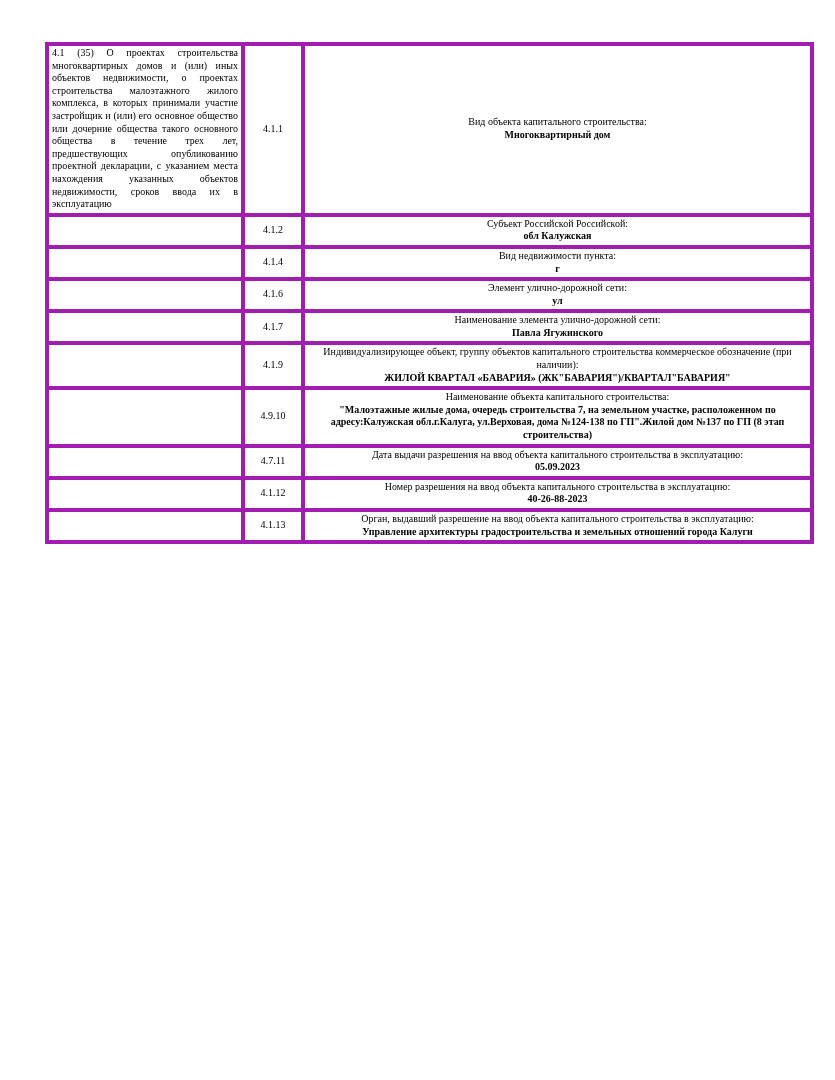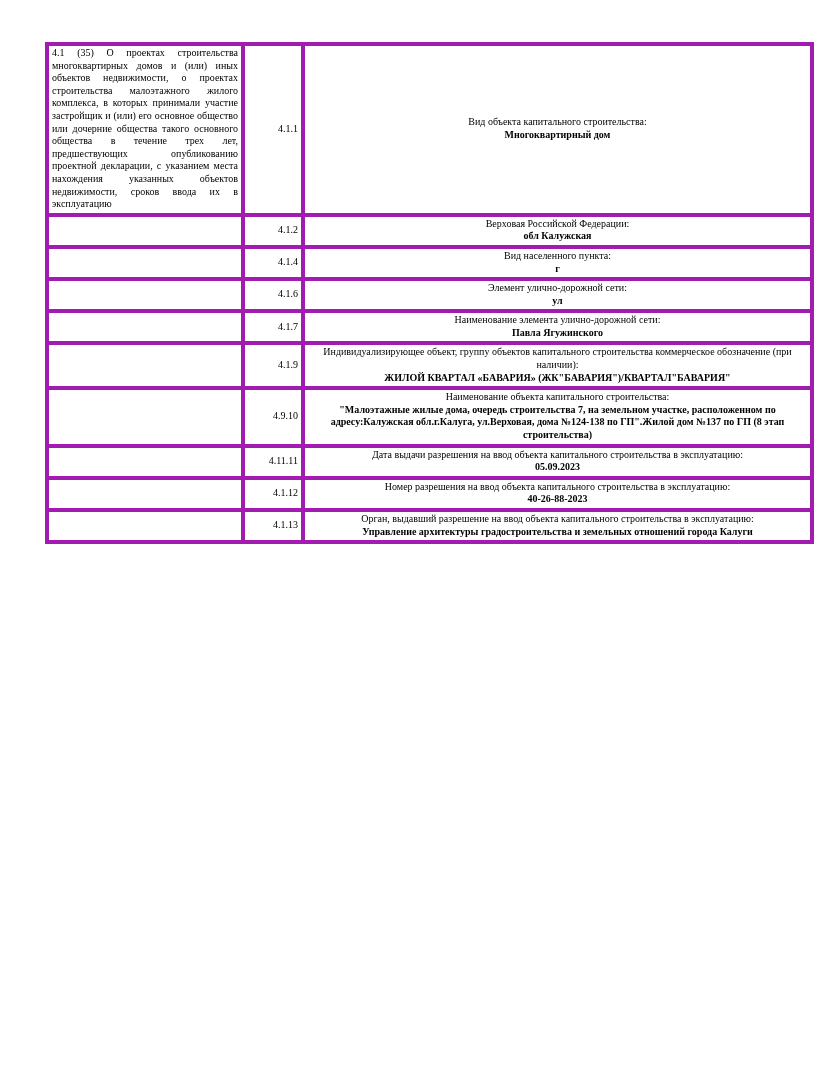--- a/index.html
+++ b/index.html
@@ -32,21 +32,21 @@
     word-wrap: break-word;
   }
   td.col-left {
     width: 186px;
     vertical-align: top;
     text-align: justify;
   }
   td.col-code {
     width: 50px;
     vertical-align: middle;
-    text-align: right;
+    text-align: center;
   }
   td.col-content {
     width: 499px;
     vertical-align: middle;
     text-align: center;
   }
   .label { font-weight: normal; }
   .value { font-weight: normal; }
   .value.bold { font-weight: bold; }
 </style>
@@ -61,29 +61,29 @@
           <td class="col-code">4.1.1</td>
           <td class="col-content">
             <div class="label">Вид объекта капитального строительства:</div>
             <div class="value bold">Многоквартирный дом</div>
           </td>
         </tr>
         <tr>
           <td class="col-left"></td>
           <td class="col-code">4.1.2</td>
           <td class="col-content">
-            <div class="label">Верховая Российской Федерации:</div>
+            <div class="label">Субъект Российской Российской:</div>
             <div class="value bold">обл Калужская</div>
           </td>
         </tr>
         <tr>
           <td class="col-left"></td>
           <td class="col-code">4.1.4</td>
           <td class="col-content">
-            <div class="label">Вид населенного пункта:</div>
+            <div class="label">Вид недвижимости пункта:</div>
             <div class="value bold">г</div>
           </td>
         </tr>
         <tr>
           <td class="col-left"></td>
           <td class="col-code">4.1.6</td>
           <td class="col-content">
             <div class="label">Элемент улично-дорожной сети:</div>
             <div class="value bold">ул</div>
           </td>
@@ -107,21 +107,21 @@
         <tr>
           <td class="col-left"></td>
           <td class="col-code">4.9.10</td>
           <td class="col-content">
             <div class="label">Наименование объекта капитального строительства:</div>
             <div class="value bold">"Малоэтажные жилые дома, очередь строительства 7, на земельном участке, расположенном по адресу:Калужская обл.г.Калуга, ул.Верховая, дома №124-138 по ГП".Жилой дом №137 по ГП (8 этап строительства)</div>
           </td>
         </tr>
         <tr>
           <td class="col-left"></td>
-          <td class="col-code">4.11.11</td>
+          <td class="col-code">4.7.11</td>
           <td class="col-content">
             <div class="label">Дата выдачи разрешения на ввод объекта капитального строительства в эксплуатацию:</div>
             <div class="value bold">05.09.2023</div>
           </td>
         </tr>
         <tr>
           <td class="col-left"></td>
           <td class="col-code">4.1.12</td>
           <td class="col-content">
             <div class="label">Номер разрешения на ввод объекта капитального строительства в эксплуатацию:</div>

